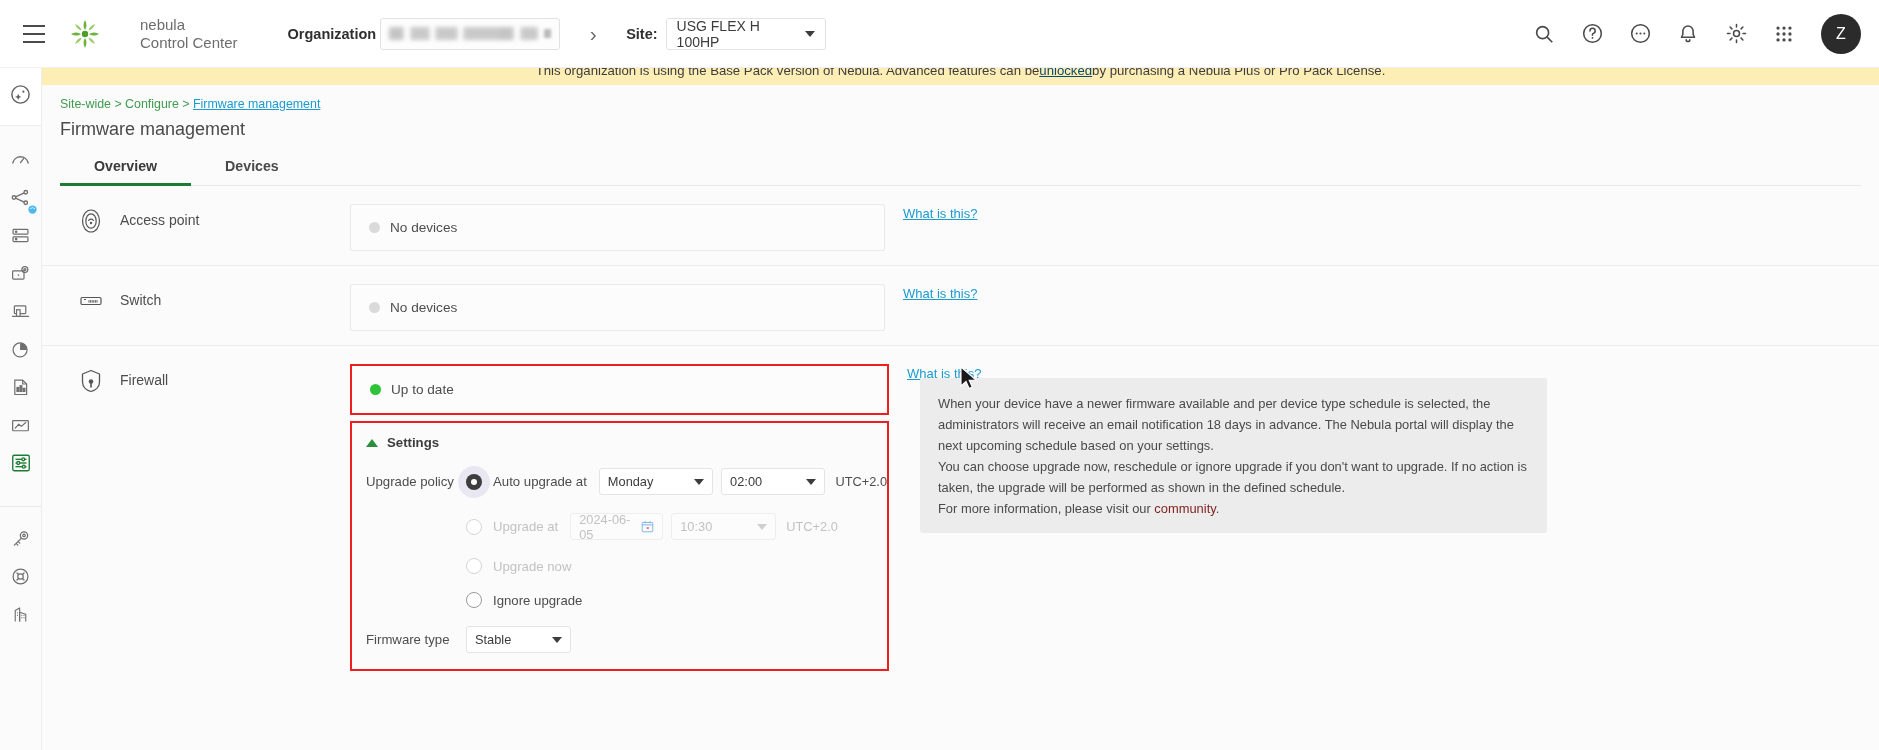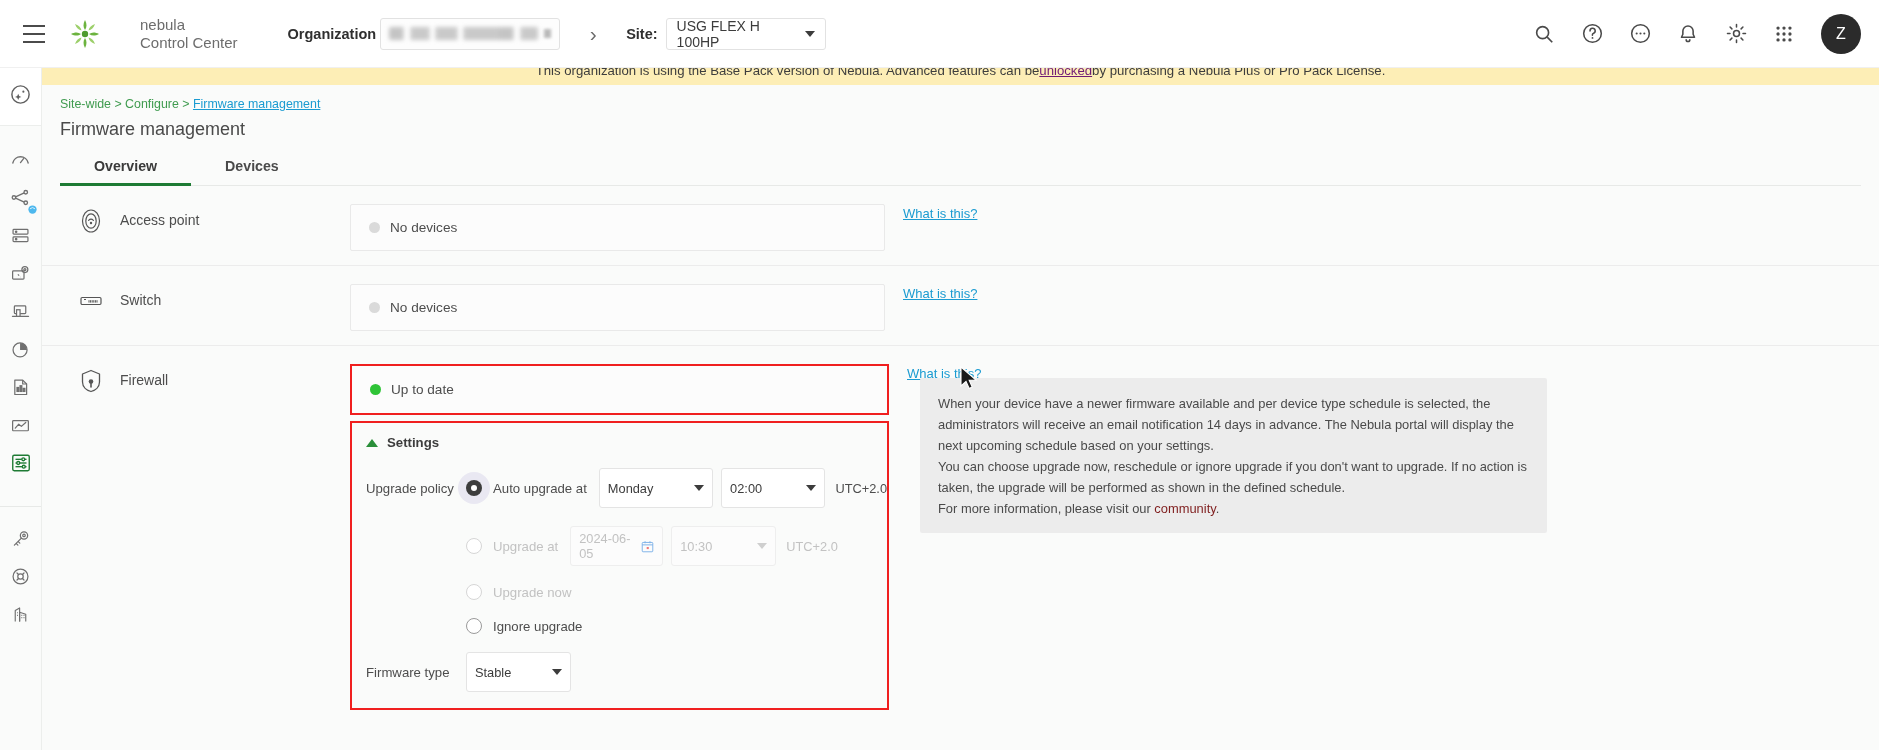--- a/index.html
+++ b/index.html
@@ -85,21 +85,21 @@
     justify-content: center; cursor: pointer; color: #6f6f6f; position: relative; }
   .rail-item.active { color: #1e7b34; }
   .rail-sep { width: 100%; height: 1px; background: #e7e9e7; margin: 18px 0 10px; }
 
   
   .banner {
     position: absolute; top: 56px; left: 42px; width: 1837px; height: 29px;
     background: #fdeeb6; display: flex; align-items: center;
     justify-content: center; font-size: 13.2px; color: #3d3d3d; z-index: 20;
   }
-  .banner a { color: #701a75; text-decoration: underline; }
+  .banner a { color: #0c4a6e; text-decoration: underline; }
 
   
   .content { position: absolute; top: 85px; left: 42px;
     width: 1837px; height: 665px; background: #fafbfa; overflow: hidden; }
   .crumb { padding: 12px 0 0 18px; font-size: 12.4px; color: #3f9b4f; }
   .crumb a { color: #1b9bd1; text-decoration: underline; }
   .crumb .sep { color: #3f9b4f; }
   .page-title { padding: 8px 0 0 18px; font-size: 18px; color: #4a4a4a; }
 
   .tabs { margin: 18px 0 0 18px; display: flex; border-bottom: 1px solid #e7e9e7;
@@ -153,21 +153,21 @@
     box-shadow: 0 0 0 8px rgba(120,110,190,.13); }
   .radio.checked:after { content: ""; position: absolute; left: 5px; top: 5px;
     width: 6px; height: 6px; border-radius: 50%; background: #ffffff; }
   .radio.disabled { border-color: #d6d6d6; }
 
   .ropt { display: flex; align-items: center; gap: 11px; }
   .ropt-text { font-size: 13.2px; color: #4d4d4d; white-space: nowrap; }
   .ropt-text.disabled { color: #c2c2c2; }
 
   .sel {
-    height: 40px; border: 1px solid #e4e4e4; border-radius: 3px; background: #fff;
+    height: 27px; border: 1px solid #e4e4e4; border-radius: 3px; background: #fff;
     display: flex; align-items: center; justify-content: space-between;
     padding: 0 8px; font-size: 12.8px; color: #3c3c3c; cursor: pointer;
   }
   .sel.disabled { color: #c2c2c2; background: #fcfcfc; border-color: #eeeeee; }
   .caret-dn { width: 0; height: 0; border-left: 5px solid transparent;
     border-right: 5px solid transparent; border-top: 6px solid #3c3c3c;
     margin-left: 8px; flex: none; }
   .caret-dn.disabled { border-top-color: #cfcfcf; }
   .utc { font-size: 12.8px; color: #4d4d4d; }
   .utc.disabled { color: #c2c2c2; }
@@ -588,21 +588,21 @@
           </div>
 
         </div>
       </div>
     </div>
 
   </div>
 </div>
 
 <div class="tooltip">
-  <p>When your device have a newer firmware available and per device type schedule is selected, the administrators will receive an email notification 14 days in advance. The Nebula portal will display the next upcoming schedule based on your settings.</p>
+  <p>When your device have a newer firmware available and per device type schedule is selected, the administrators will receive an email notification 18 days in advance. The Nebula portal will display the next upcoming schedule based on your settings.</p>
   <p>You can choose upgrade now, reschedule or ignore upgrade if you don't want to upgrade. If no action is taken, the upgrade will be performed as shown in the defined schedule.</p>
   <p><span>For more information, please visit our </span><a>community</a><span>.</span></p>
 </div>
 
 <div class="cursor">
   <svg width="22" height="28" viewBox="0 0 22 28">
     <path d="M2 1 L2 20 L7 15.5 L10.2 22.5 L13.2 21 L10.2 14.3 L17 14 Z" fill="#1a1a1a" stroke="#ffffff" stroke-width="1.1"></path>
   </svg>
 </div>
 

